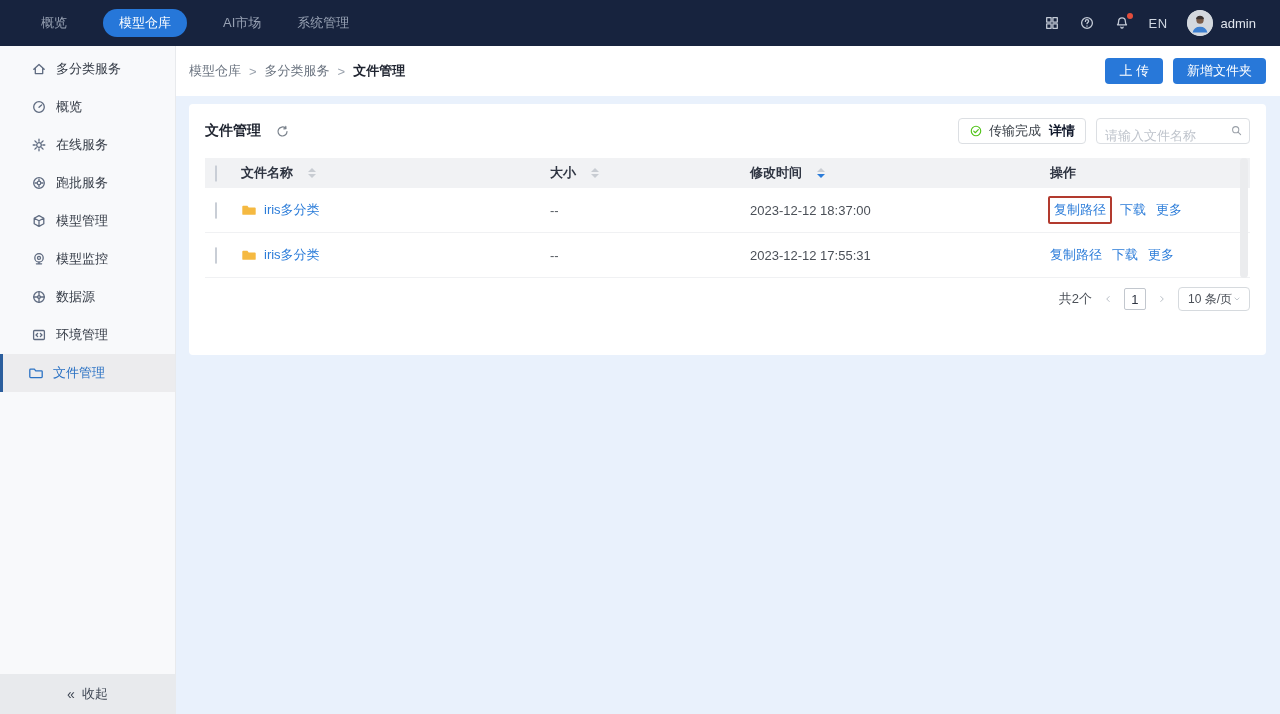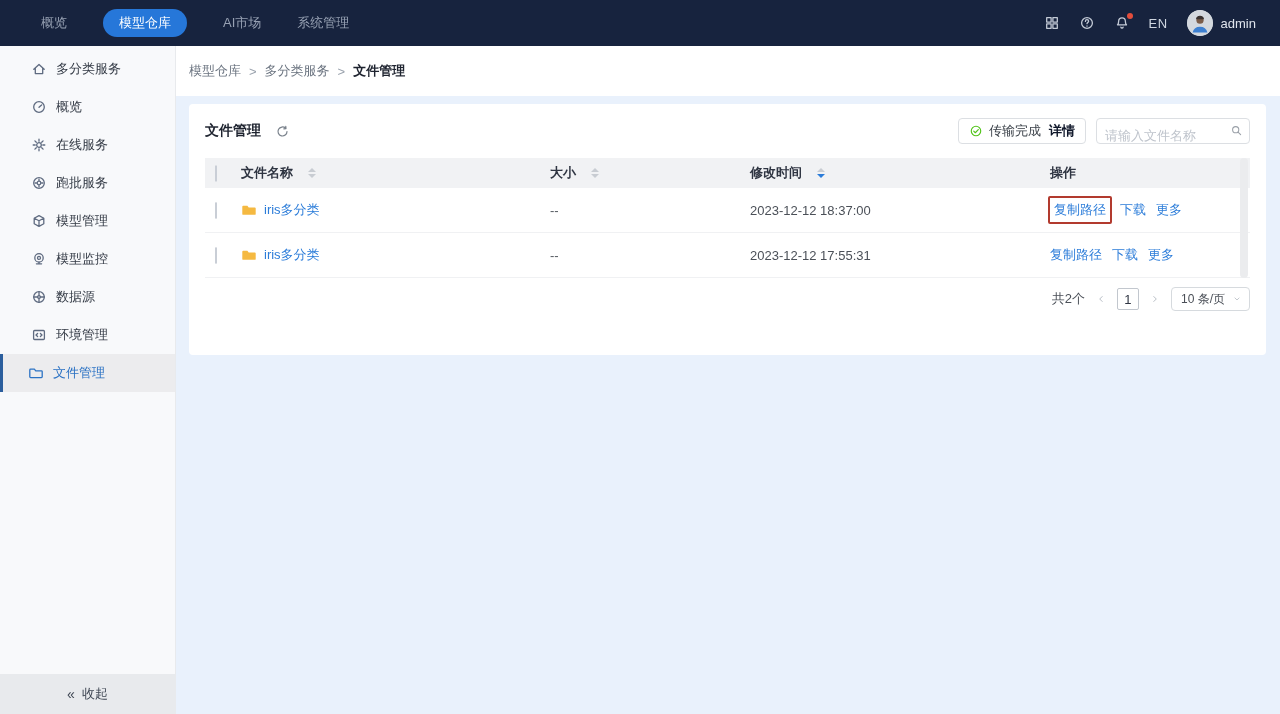--- a/index.html
+++ b/index.html
@@ -89,21 +89,21 @@
   .annotate { border:2px solid #b23a2e; border-radius:2px; padding:3px 4px; margin:-5px -2px; }
   .scroll-strip { position:absolute; right:18px; top:54px; width:8px; height:120px; background:#ebecee; border-radius:4px; }
 
   
   .pager { display:flex; justify-content:flex-end; align-items:center; gap:10px; margin-top:9px; }
   .pg-total { color:#4b5058; }
   .pg-arrow { width:12px; height:12px; color:#b6bcc4; cursor:pointer; }
   .pg-page { min-width:22px; height:22px; border:1px solid #c2c7ce; border-radius:2px; background:#fff;
     display:flex; align-items:center; justify-content:center; color:#2f3542; cursor:pointer; }
   .pg-size { height:24px; border:1px solid #d6dade; border-radius:4px; background:#fff;
-    display:flex; align-items:center; gap:7px; padding:0 7px 0 9px; color:#4a4f57; font-size:12px; cursor:pointer; }
+    display:flex; align-items:center; gap:0; padding:0 7px 0 9px; color:#4a4f57; font-size:12px; cursor:pointer; }
   .pg-size .ic { width:10px; height:10px; color:#b6bcc4; }
 </style>
 </head>
 <body>
 
 <svg width="0" height="0" style="position:absolute">
   <defs>
     <symbol id="i-home" viewBox="0 0 16 16">
         <path d="M2.8 8.2 8 3.4l5.2 4.8M4.3 7.2v5.4h7.4V7.2"></path>
       </symbol>
@@ -302,20 +302,24 @@
   <main class="main">
 
     <div class="crumb-bar">
       <div class="crumbs">
         <span class="link">模型仓库</span>
         <span class="sep">&gt;</span>
         <span class="link">多分类服务</span>
         <span class="sep">&gt;</span>
         <span class="current">文件管理</span>
       </div>
+      <div class="crumb-actions">
+        <button class="btn">上 传</button>
+        <button class="btn">新增文件夹</button>
+      </div>
     </div>
 
     <div class="content">
       <section class="card">
 
         <div class="card-head">
           <span class="card-title">文件管理</span>
           <svg class="ic refresh">
               <use href="#i-refresh"></use>
             </svg>

